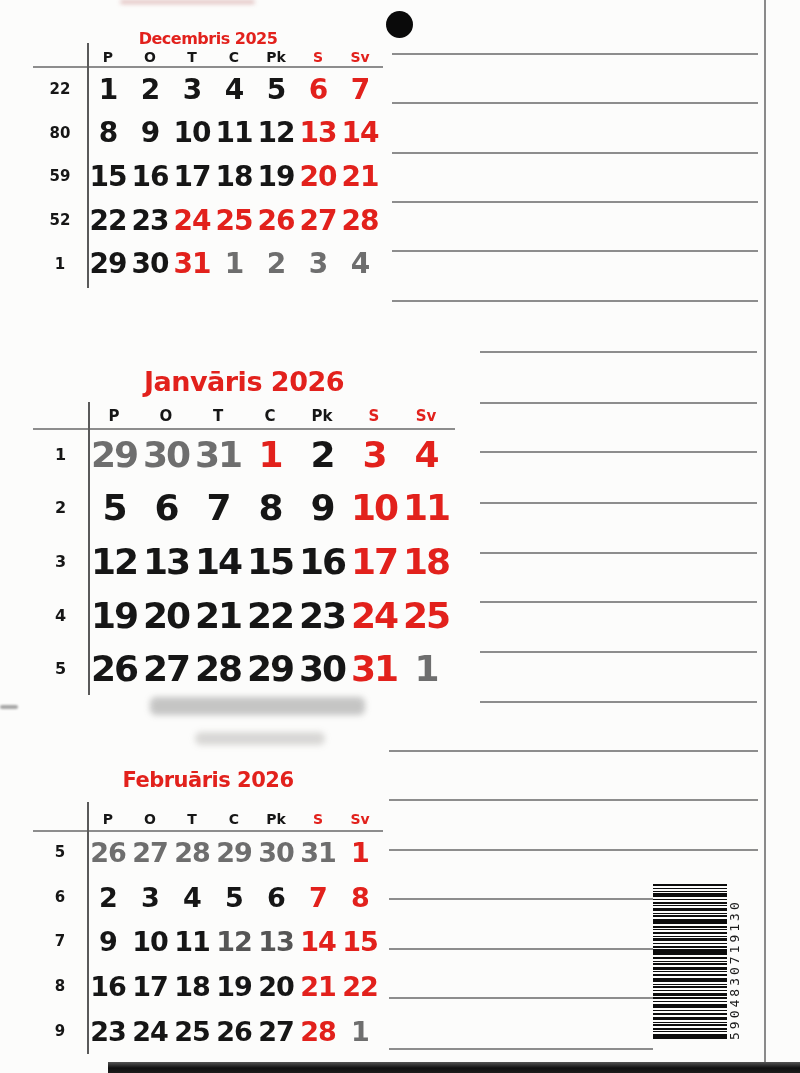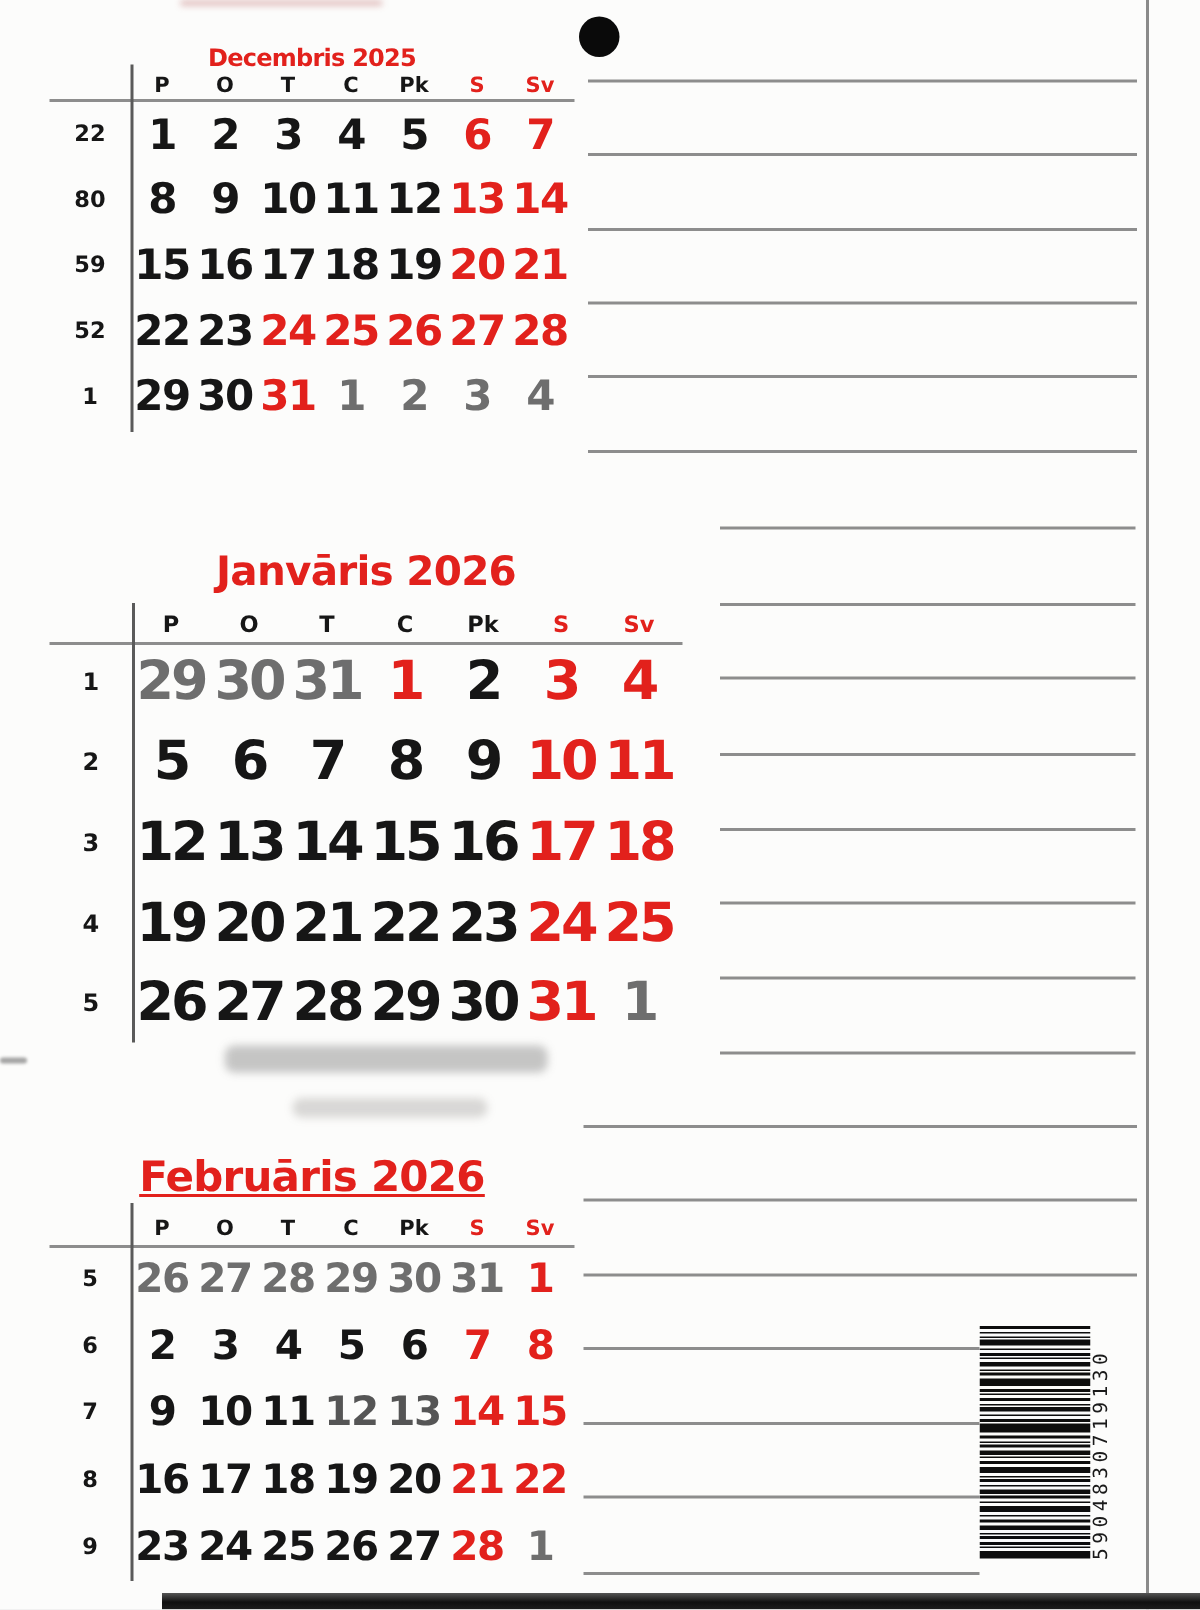--- a/index.html
+++ b/index.html
@@ -57,21 +57,21 @@
   .m1 .month-title{font-size:27px;}
   .m1 .cal{top:38px;left:0;grid-template-columns:55px repeat(7,52px);grid-template-rows:24px repeat(5,53.6px);}
   .m1 .cal .hdr{font-size:15px;}
   .m1 .cal .wnum{font-size:16px;}
   .m1 .cal .day{font-size:36px;letter-spacing:-2px;}
   .m1 .hrule{top:62px;}
   .m1 .vline{left:55px;top:36px;height:293px;}
 
   
   .m2{left:33px;top:768px;width:350px;}
-  .m2 .month-title{font-size:28px;text-decoration:underline;}
+  .m2 .month-title{font-size:21px;}
   .m2 .cal{top:36px;left:0;grid-template-columns:54px repeat(7,42px);grid-template-rows:26px repeat(5,44.8px);}
   .m2 .cal .hdr{font-size:14px;}
   .m2 .cal .wnum{font-size:15px;}
   .m2 .cal .day{font-size:27px;letter-spacing:-1px;}
   .m2 .hrule{top:62px;}
   .m2 .vline{left:54px;top:34px;height:252px;}
 
   
   .note-line{position:absolute;height:2px;background:var(--line);}
 

